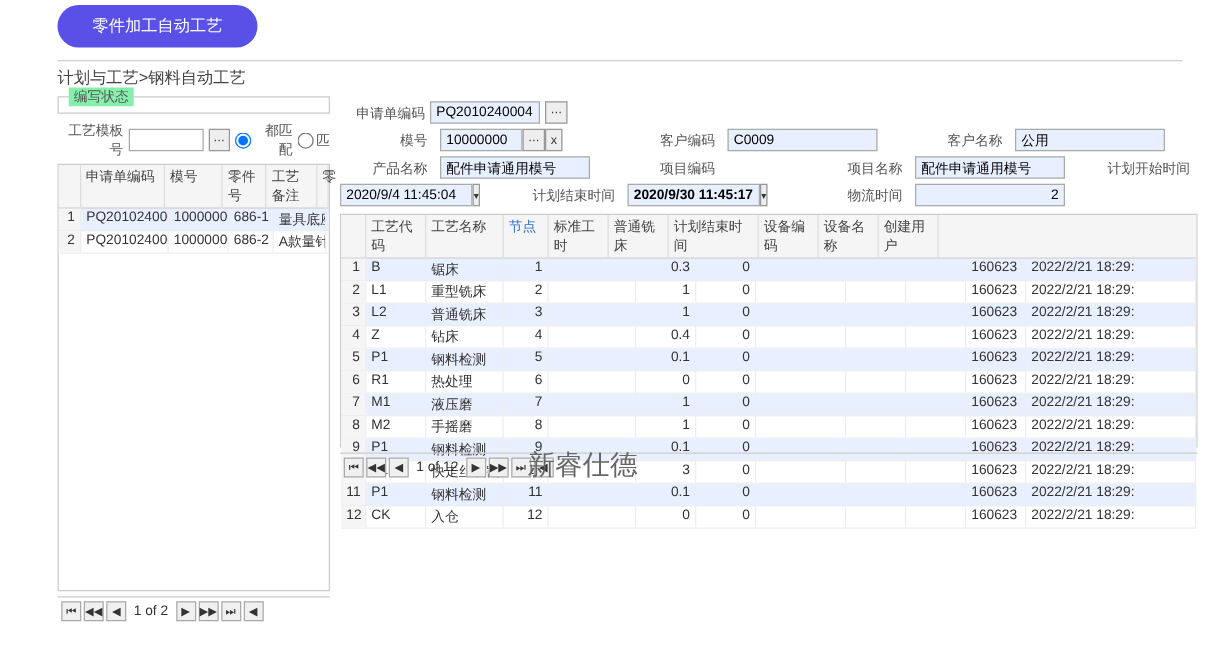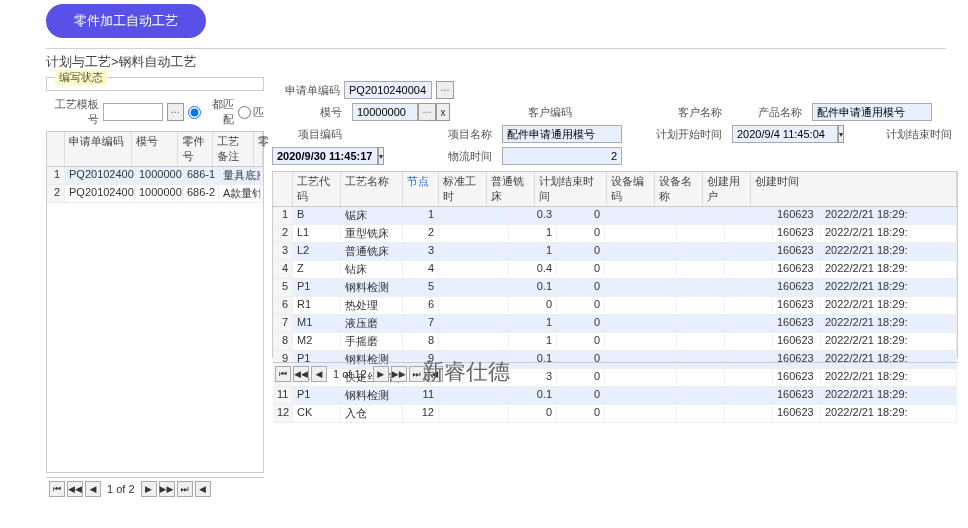--- a/index.html
+++ b/index.html
@@ -3,21 +3,21 @@
 <meta charset="utf-8">
 <style>
 * { box-sizing: border-box; margin: 0; padding: 0; }
 body { font-family: "Microsoft YaHei", Arial, sans-serif; font-size: 11px; color: #333; background: #fff; }
 .top-btn { background: #5950e8; color: #fff; padding: 8px 28px; border-radius: 18px; display: inline-block; margin: 4px 0 10px 46px; font-size: 13px; }
 .crumb { margin: 0 0 6px 46px; font-size: 13px; color: #444; border-top: 1px solid #d0d0d0; padding-top: 4px; width: 900px; }
 .main { display: flex; gap: 8px; margin-left: 46px; width: 912px; }
 .left { width: 218px; }
 .right { flex: 1; }
 .panel { border: 1px solid #ccc; padding: 6px 8px; margin-bottom: 6px; position: relative; }
-.panel-title { position: absolute; top: -8px; left: 8px; background: #fef9c3; padding: 0 4px; font-size: 11px; color: #555; }
+.panel-title { position: absolute; top: -8px; left: 8px; background: #86efac; padding: 0 4px; font-size: 11px; color: #555; }
 .radio-row { display: flex; gap: 8px; align-items: center; padding-top: 4px; }
 .radio-item { display: flex; align-items: center; gap: 2px; font-size: 11px; }
 .radio-item.selected { background: #d6e8ff; padding: 1px 4px; border-radius: 2px; }
 .form-row { display: flex; align-items: center; gap: 4px; margin: 4px 0; }
 .form-row label { font-size: 11px; color: #555; text-align: right; }
 .txt-input { border: 1px solid #aaa; background: #e8f0ff; padding: 1px 4px; font-size: 11px; height: 18px; }
 .txt-input.white { background: #fff; }
 .grid { border: 1px solid #ccc; }
 .grid-head { display: flex; background: #f5f5f5; border-bottom: 1px solid #ccc; }
 .grid-head > div { padding: 2px 4px; border-right: 1px solid #ddd; font-size: 11px; color: #444; }
@@ -114,21 +114,23 @@
       <span class="ellipsis-btn">⋯</span>
     </div>
     <div class="form-grid">
       <label>模号</label>
       <div class="inline-combo">
         <input class="txt-input" style="width: 66px;" value="10000000">
         <span class="ellipsis-btn">⋯</span>
         <span class="x-btn">x</span>
       </div>
       <label>客户编码</label>
+      <input class="txt-input" style="width: 120px;" value="C0009">
       <label>客户名称</label>
+      <input class="txt-input" style="width: 120px;" value="公用">
 
       <label>产品名称</label>
       <input class="txt-input" style="width: 120px;" value="配件申请通用模号">
       <label>项目编码</label>
       <label>项目名称</label>
       <input class="txt-input" style="width: 120px;" value="配件申请通用模号">
 
       <label>计划开始时间</label>
       <div class="inline-combo">
         <input class="txt-input" style="width: 106px;" value="2020/9/4 11:45:04">
@@ -149,21 +151,20 @@
         <div style="width:20px"></div>
         <div style="width:48px">工艺代码</div>
         <div style="width:62px">工艺名称</div>
         <div style="width:36px;color:#2a6fd0">节点</div>
         <div style="width:48px">标准工时</div>
         <div style="width:48px">普通铣床</div>
         <div style="width:72px">计划结束时间</div>
         <div style="width:48px">设备编码</div>
         <div style="width:48px">设备名称</div>
         <div style="width:48px">创建用户</div>
-        <div style="flex:1">创建时间</div>
       </div>
       <div class="right-grid-body" id="right-rows">
           <div class="grid-row alt">
             <div style="width:20px;text-align:right;background:#f5f5f5">1</div>
             <div style="width:48px">B</div>
             <div style="width:62px">锯床</div>
             <div style="width:36px;text-align:right">1</div>
             <div style="width:70px"></div>
             <div style="width:48px;text-align:right">0.3</div>
             <div style="width:48px;text-align:right">0</div>

